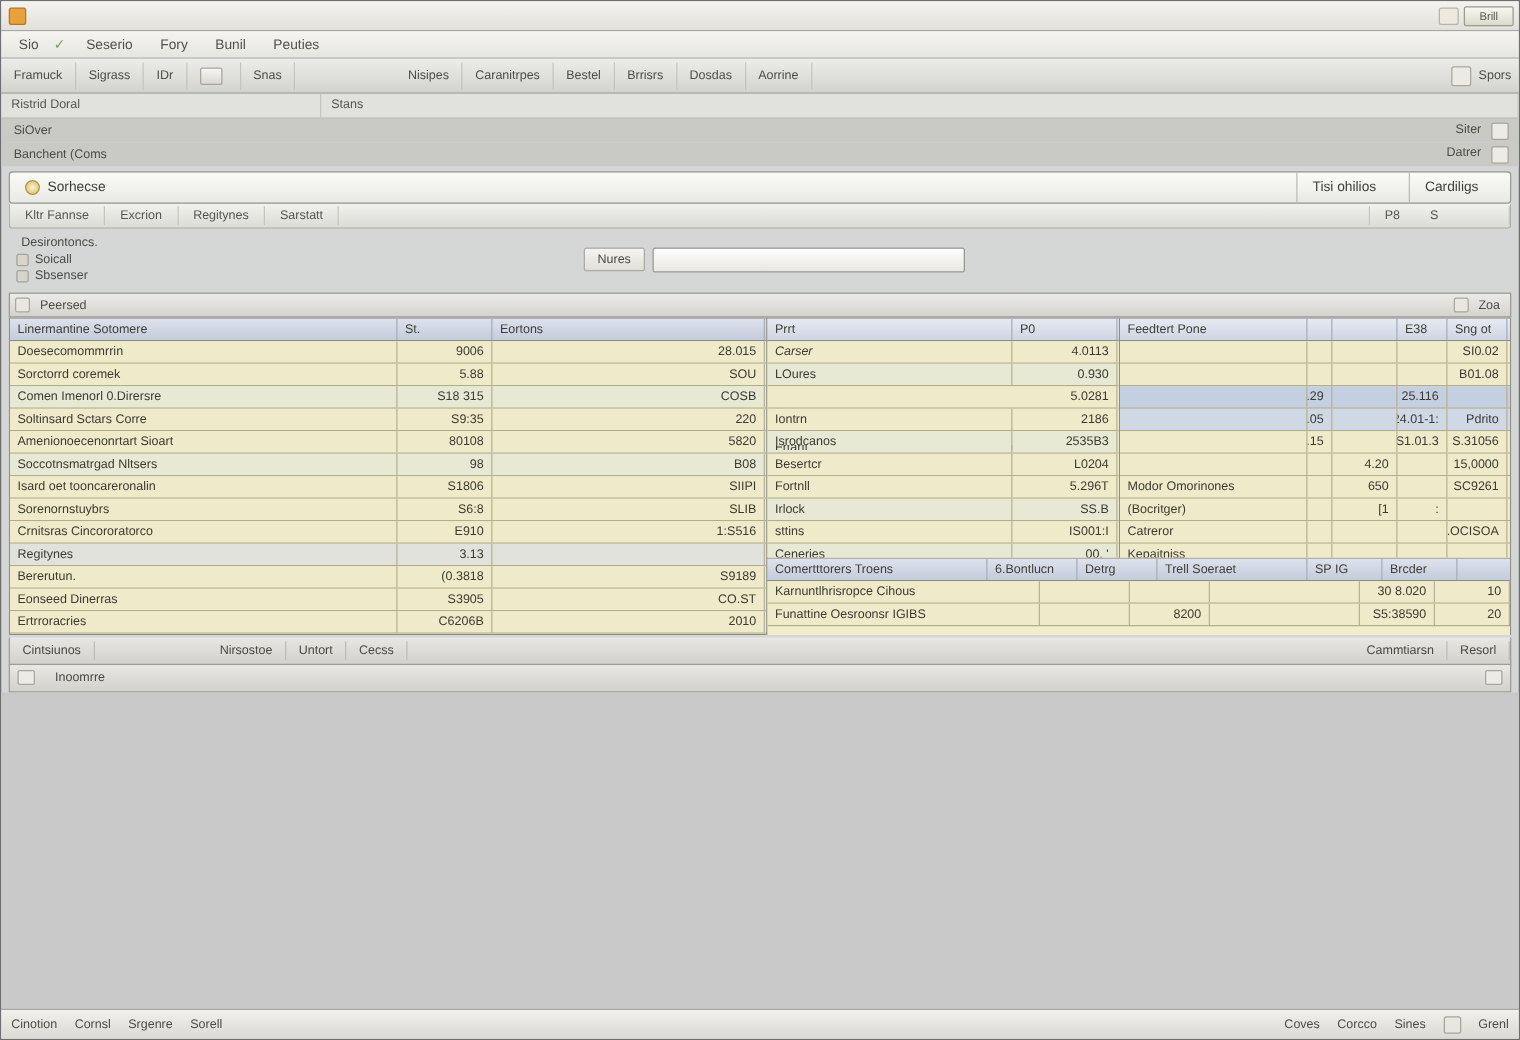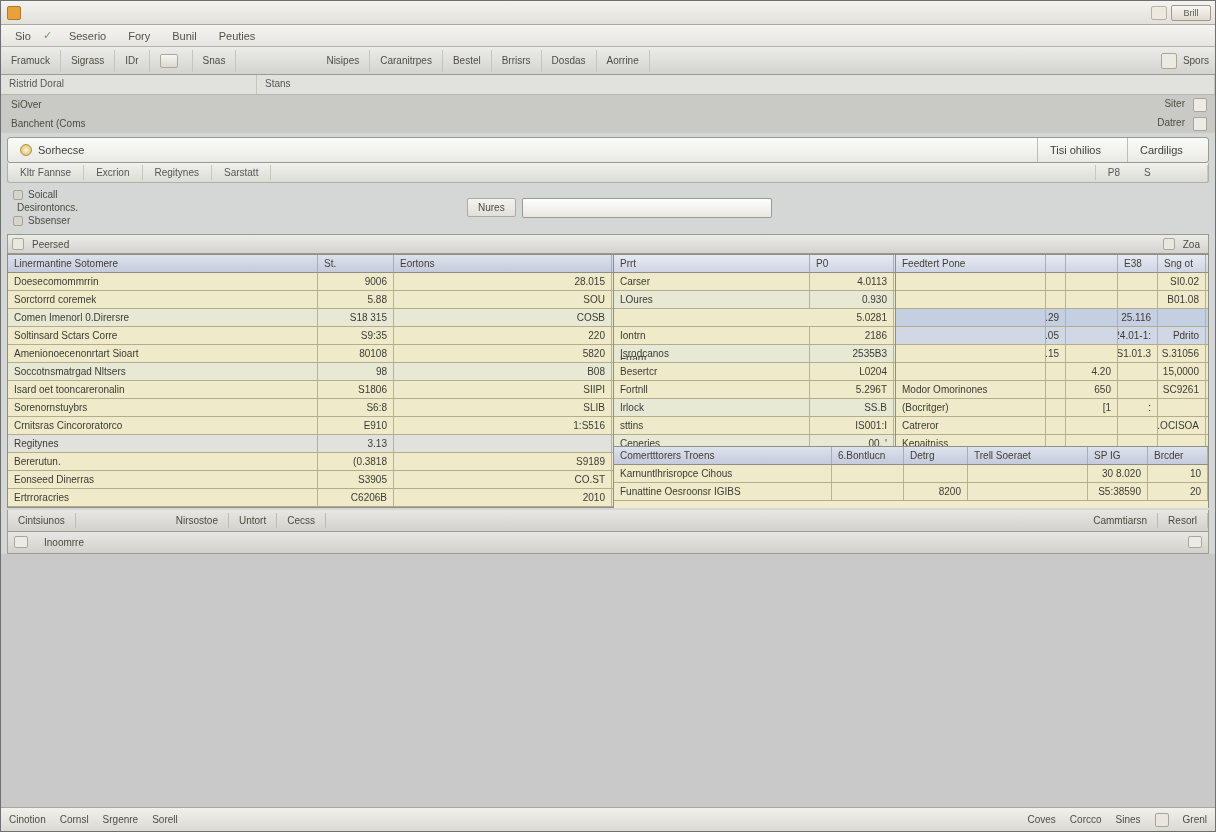--- a/index.html
+++ b/index.html
@@ -168,26 +168,26 @@
     <span class="tab">Kltr Fannse</span>
     <span class="tab">Excrion</span>
     <span class="tab">Regitynes</span>
     <span class="tab">Sarstatt</span>
     <span class="rtab">P8</span>
     <span class="tab" style="width:76px;">S</span>
   </div>
 
   <div class="treerow">
     <div class="treecol">
+      <div class="tline" style="padding-left:4px;">
+          <span>Desirontoncs.</span>
+        </div>
       <div class="tline">
           <span class="tico"></span>
           <span>Soicall</span>
-        </div>
-      <div class="tline" style="padding-left:4px;">
-          <span>Desirontoncs.</span>
         </div>
       <div class="tline">
           <span class="tico"></span>
           <span>Sbsenser</span>
         </div>
     </div>
     <div class="notesblk">
       <span class="nlabel">Nures</span>
       <span class="ninput"></span>
     </div>
@@ -281,21 +281,21 @@
 
     <div class="rightstack">
       <div class="rtop">
         <div class="rtop-l">
           <div class="colhdrs light" id="rtlcols">
               <span class="ch" style="width: 196px;">Prrt</span>
               <span class="ch" style="width: 84px;">P0</span>
             </div>
           <div class="tbody" id="rtlbody">
               <div class="trow band1">
-                <span class="td" style="width: 196px;">Carser</span>
+                <span class="td" style="width: 196px; font-style: italic;">Carser</span>
                 <span class="td num" style="width: 84px;">4.0113</span>
               </div>
               <div class="trow band2">
                 <span class="td" style="width: 196px;"> LOures</span>
                 <span class="td num" style="width: 84px;">0.930</span>
               </div>
               <div class="trow band1">
                 <span class="td" style="width: 196px; margin-top: 47px;">Frtartl</span>
                 <span class="td num" style="width: 84px;">5.0281</span>
               </div>
@@ -406,21 +406,21 @@
                 <span class="td num" style="width: 20px;"></span>
                 <span class="td num" style="width: 52px;"></span>
                 <span class="td num" style="width: 40px;"></span>
                 <span class="td num" style="width: 48px;"></span>
               </div>
             </div>
         </div>
       </div>
       <div class="rbot">
         <div class="colhdrs" id="rbcols">
-            <span class="ch" style="width: 218px;">Comertttorers     Troens</span>
+            <span class="ch" style="width: 176px;">Comertttorers     Troens</span>
             <span class="ch" style="width: 72px;">6.Bontlucn</span>
             <span class="ch" style="width: 64px;">Detrg</span>
             <span class="ch" style="width: 120px;">Trell Soeraet</span>
             <span class="ch" style="width: 60px;">SP IG</span>
             <span class="ch" style="width: 60px;">Brcder</span>
           </div>
         <div class="tbody" id="rbbody">
             <div class="trow band1">
               <span class="td" style="width: 218px;">Karnuntlhrisropce Cihous</span>
               <span class="td" style="width: 72px;"></span>

